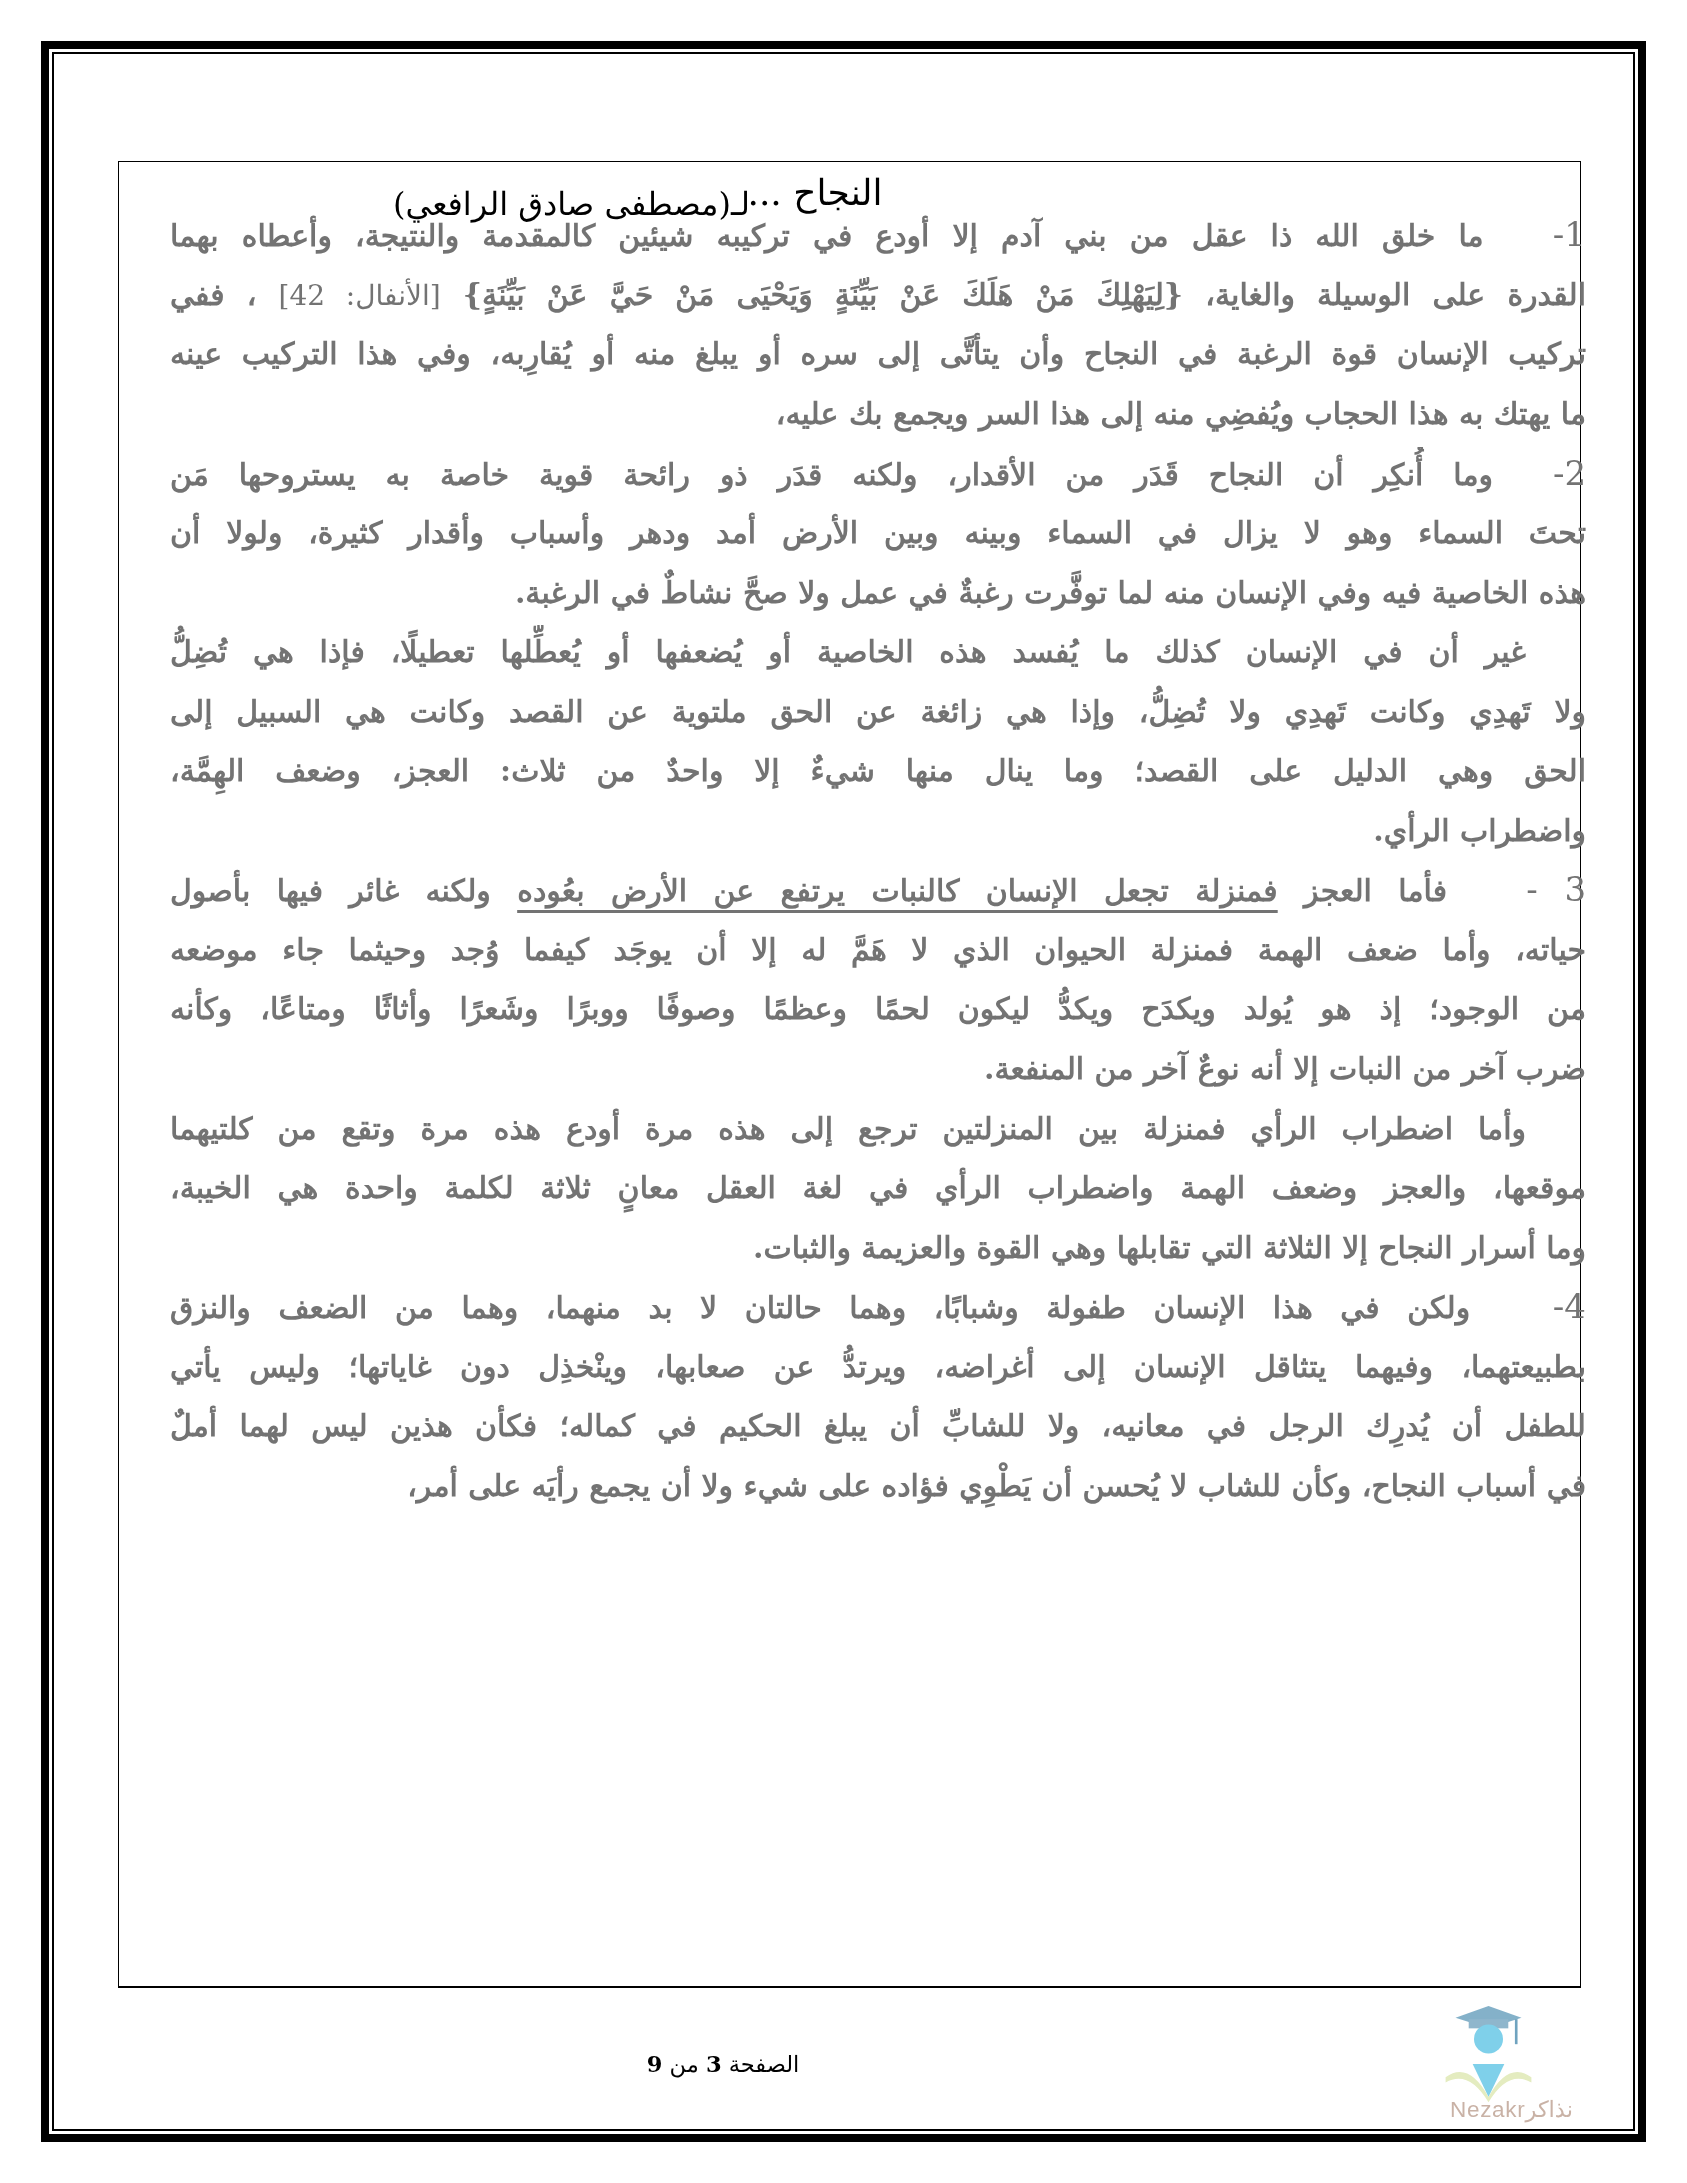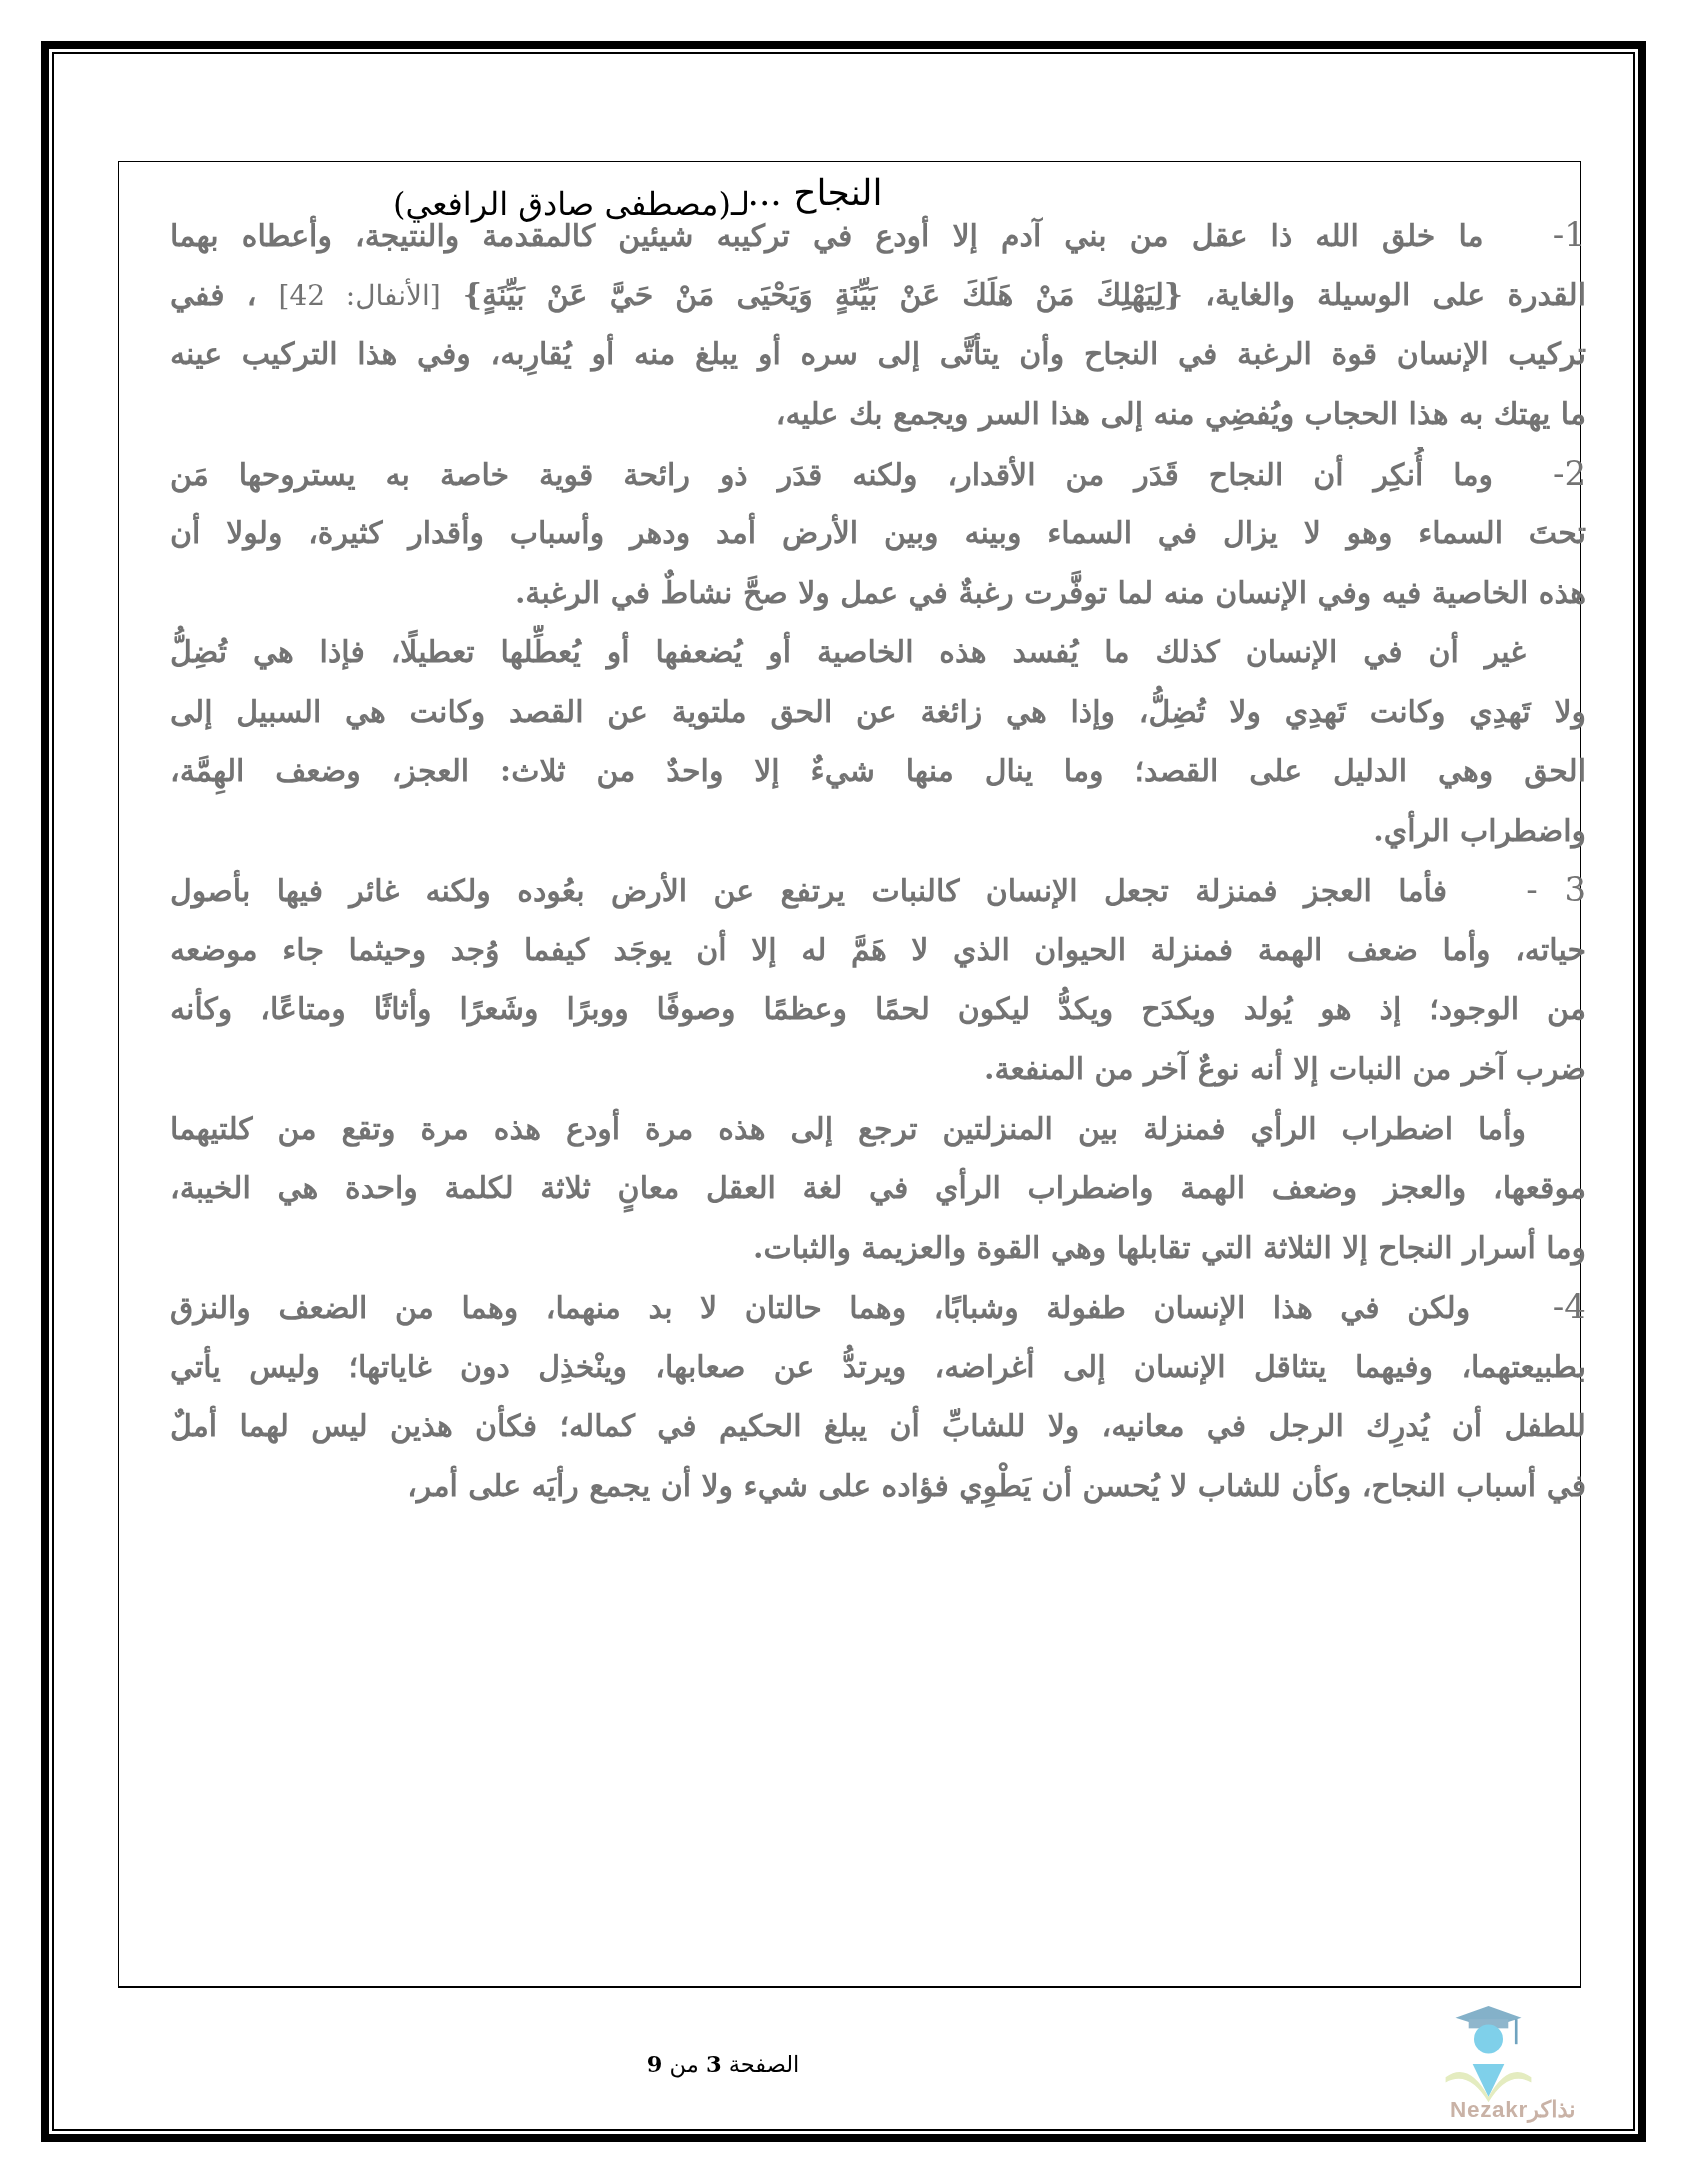--- a/index.html
+++ b/index.html
@@ -30,34 +30,34 @@
     .line {
       position: absolute; right: 101px; width: 1416px; height: 53px;
       direction: rtl; font-family: "DejaVu Serif", serif; font-weight: bold;
       font-size: 30px; line-height: 53px; color: #737373; white-space: nowrap;
       overflow: hidden; text-align: justify; text-align-last: justify;
     }
     .line.last { text-align-last: right; }
     .line.indent { padding-right: 60px; box-sizing: border-box; }
     .num { font-family: "DejaVu Serif", serif; font-weight: normal; font-size: 34px; }
     .ref { font-size: 28px; font-weight: normal; }
-    .underline { text-decoration-thickness: 2.6px; text-underline-offset: 9.3px; }
+    .underline { text-decoration: underline; text-decoration-thickness: 2.6px; text-underline-offset: 9.3px; }
 
     .page-number {
       position: absolute; left: 0; width: 1446px; top: 2051px; text-align: center;
       direction: rtl; font-family: "DejaVu Serif", serif; font-size: 22.5px; color: #000;
     }
     .page-number b { font-weight: bold; }
 
     .logo {
       position: absolute; left: 1442px; top: 1998px; width: 93px; height: 132px;
     }
     .logo-text {
       position: absolute; left: 1450px; top: 2096px; font-family: "Liberation Sans", sans-serif;
-      font-weight: bold; font-size: 22.5px; color: #c9b2a6; letter-spacing: 0.7px;
+      font-weight: normal; font-size: 22.5px; color: #c9b2a6; letter-spacing: 0.7px;
     }
   </style>
 </head>
 <body>
 
 <div class="outer-frame">
   <div class="outer-frame-inner"></div>
 </div>
 
 <div class="content-box"></div>

